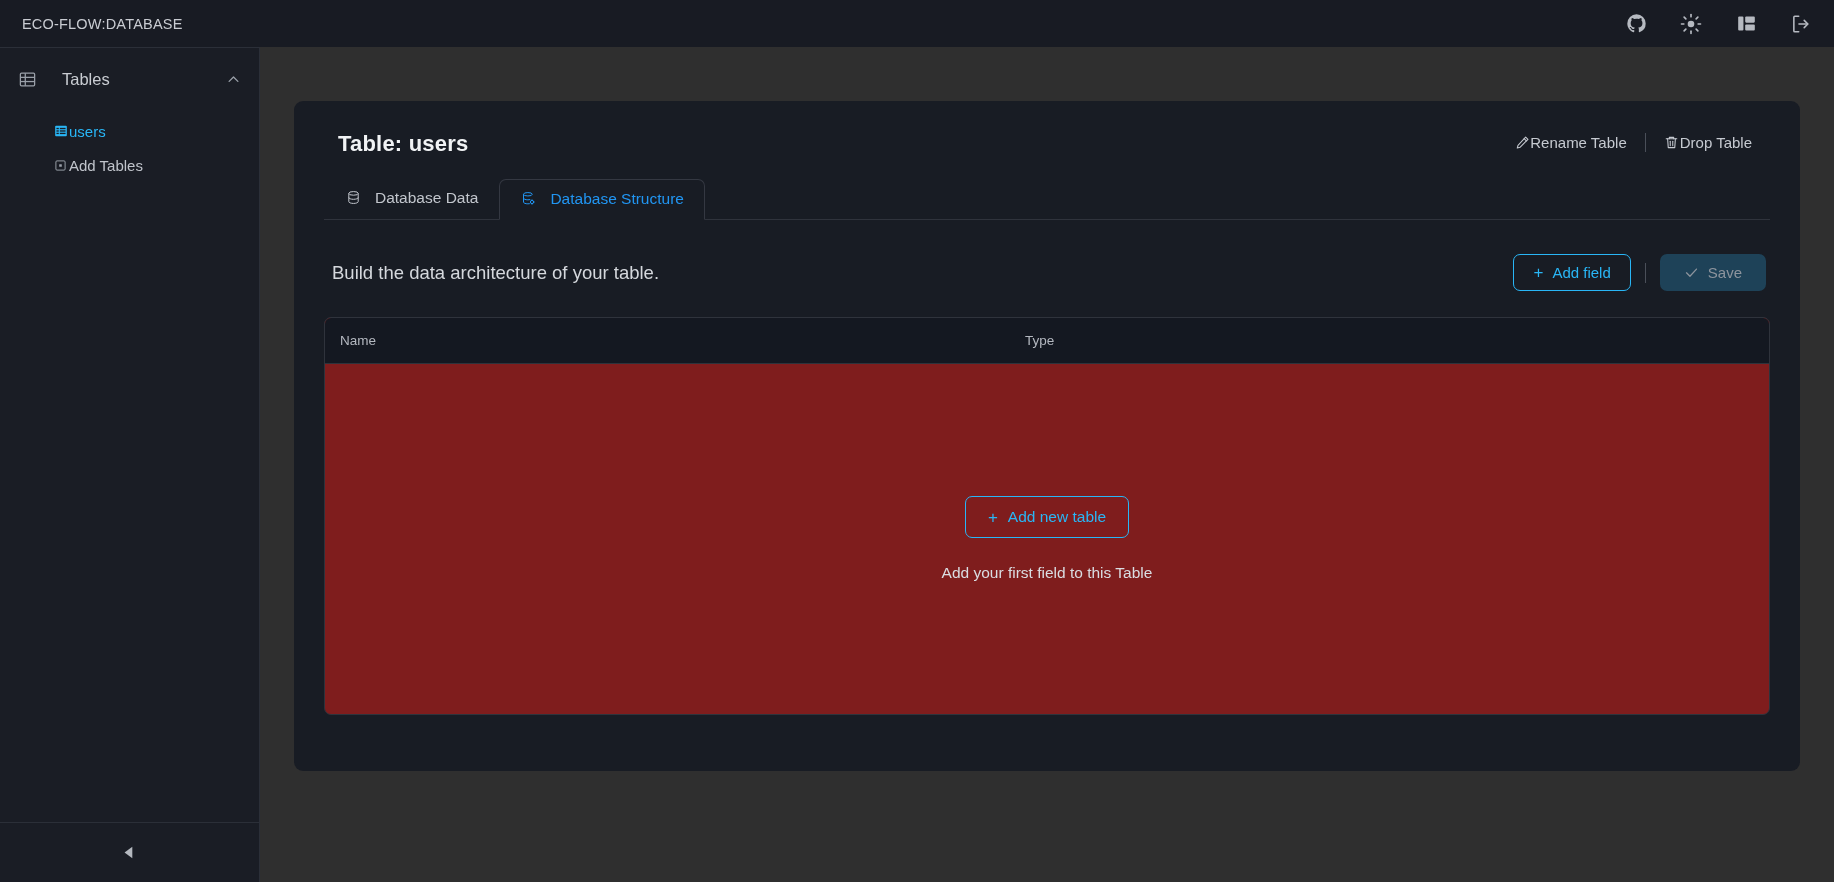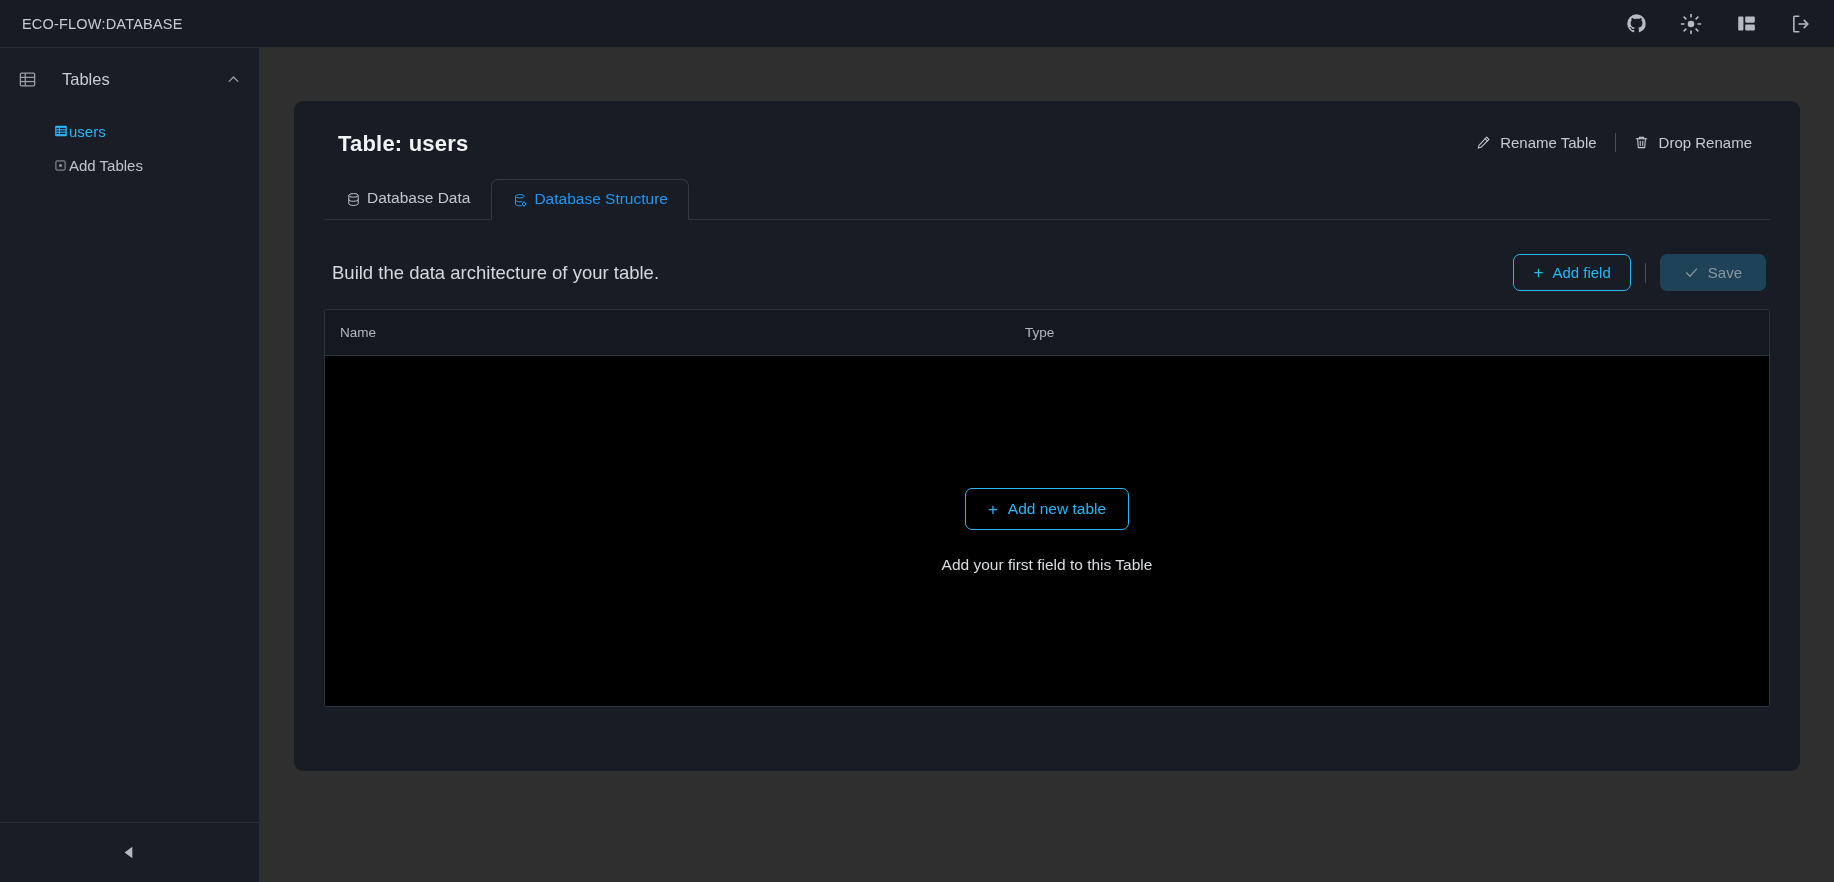--- a/index.html
+++ b/index.html
@@ -73,29 +73,29 @@
   
   .main{flex:1;min-width:0;background:var(--page-bg);padding:54px 34px 0 34px;}
   .card{
     background:var(--card);border-radius:9px;
     min-height:670px;padding:26px 30px 30px 30px;
   }
   .card-head{display:flex;align-items:flex-start;justify-content:space-between;margin-left:10px;}
   .page-title{font-size:22px;font-weight:bold;color:#f1f3f5;letter-spacing:.2px;margin:4px 0 0 4px;}
   .head-actions{display:flex;align-items:center;gap:0;margin-top:6px;}
   .head-action{
-    display:flex;align-items:center;gap:9px;font-size:15px;color:#c6cad1;cursor:pointer;padding:0 18px;
+    display:flex;align-items:center;font-size:15px;color:#c6cad1;cursor:pointer;padding:0 18px;
   }
   .head-action .ha-icon{width:16px;height:16px;display:flex;align-items:center;justify-content:center;color:#c6cad1;}
   .head-div{width:1px;height:19px;background:#4a4f59;}
 
   
   .tabs{display:flex;align-items:flex-end;margin-top:21px;border-bottom:1px solid #2f333c;position:relative;}
   .tab{
-    display:flex;align-items:flex-end;gap:6px;
+    display:flex;align-items:flex-start;gap:14px;
     padding:10px 20px 11px 20px;font-size:15.5px;color:#c2c6cd;cursor:pointer;
     border:1px solid transparent;border-radius:7px 7px 0 0;position:relative;
   }
   .tab .tb-icon{width:16px;height:16px;display:flex;align-items:center;justify-content:center;}
   .tab.active{
     color:var(--blue);border-color:#343842;border-bottom-color:var(--card);
     margin-bottom:-1px;
   }
   .tab.active .tb-icon{color:var(--blue);}
 
@@ -115,22 +115,22 @@
   .btn-save{
     display:flex;align-items:center;gap:9px;
     background:#1e4258;color:#8d949d;border:none;border-radius:7px;
     padding:10px 24px;font-size:15px;cursor:default;
     font-family:inherit;
   }
   .btn-save .chk{width:15px;height:15px;display:flex;align-items:center;justify-content:center;}
 
   
   .table-wrap{
-    margin-top:18px;border:1px solid #2f333c;border-radius:2px;overflow:hidden;
-    background:#000000;
+    margin-top:26px;border:1px solid #2f333c;border-radius:7px;overflow:hidden;
+    background:#7f1d1d;
   }
   .thead{display:flex;height:46px;align-items:center;border-bottom:1px solid #2f333c;background:#141821;}
   .th{font-size:13.5px;color:#b4b8c0;}
   .th.name{width:700px;padding-left:15px;}
   .th.type{flex:1;}
   .tbody{height:350px;display:flex;flex-direction:column;align-items:center;justify-content:center;gap:0;}
   .empty-btn{
     display:flex;align-items:center;gap:10px;
     border:1px solid var(--blue-bright);color:var(--blue-bright);
     background:transparent;border-radius:7px;padding:11px 22px;font-size:15.5px;cursor:pointer;
@@ -272,21 +272,21 @@
             <div class="head-action">
               <span class="ha-icon">
                 <svg width="15" height="15" viewBox="0 0 24 24" fill="none" stroke="currentColor" stroke-width="1.7" stroke-linecap="round" stroke-linejoin="round">
                   <polyline points="3.5 6 20.5 6"></polyline>
                   <path d="M8.5 6V3.8h7V6"></path>
                   <path d="M5.8 6l1 14.2h10.4L18.2 6"></path>
                   <line x1="10" y1="10" x2="10" y2="17"></line>
                   <line x1="14" y1="10" x2="14" y2="17"></line>
                 </svg>
               </span>
-              <span>Drop Rename</span>
+              <span>Drop Table</span>
             </div>
 
           </div>
         </div>
 
         <div class="tabs">
 
           <div class="tab">
             <span class="tb-icon">
               <svg width="15" height="15" viewBox="0 0 24 24" fill="none" stroke="currentColor" stroke-width="1.6">

